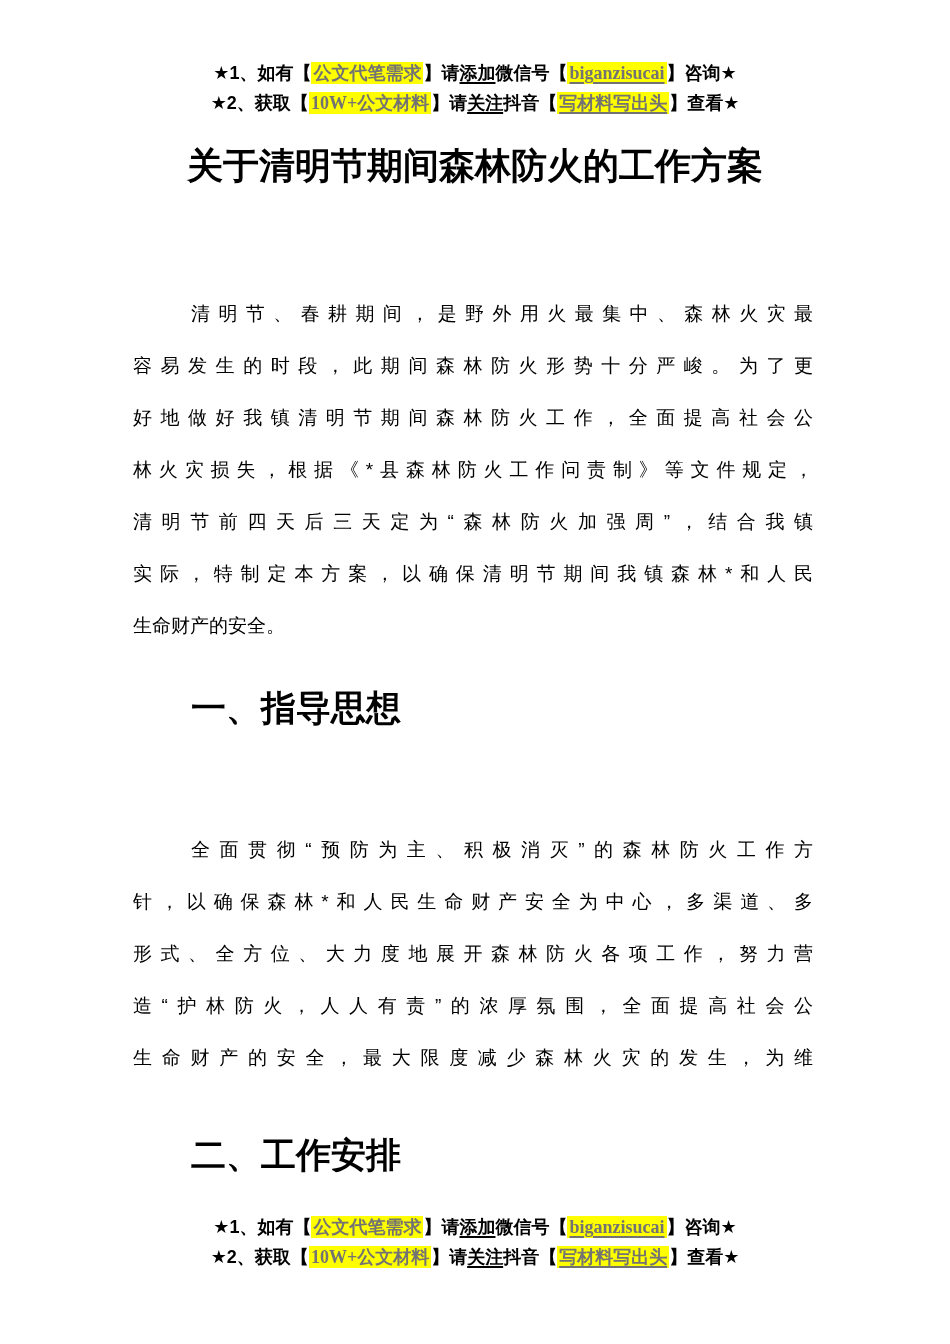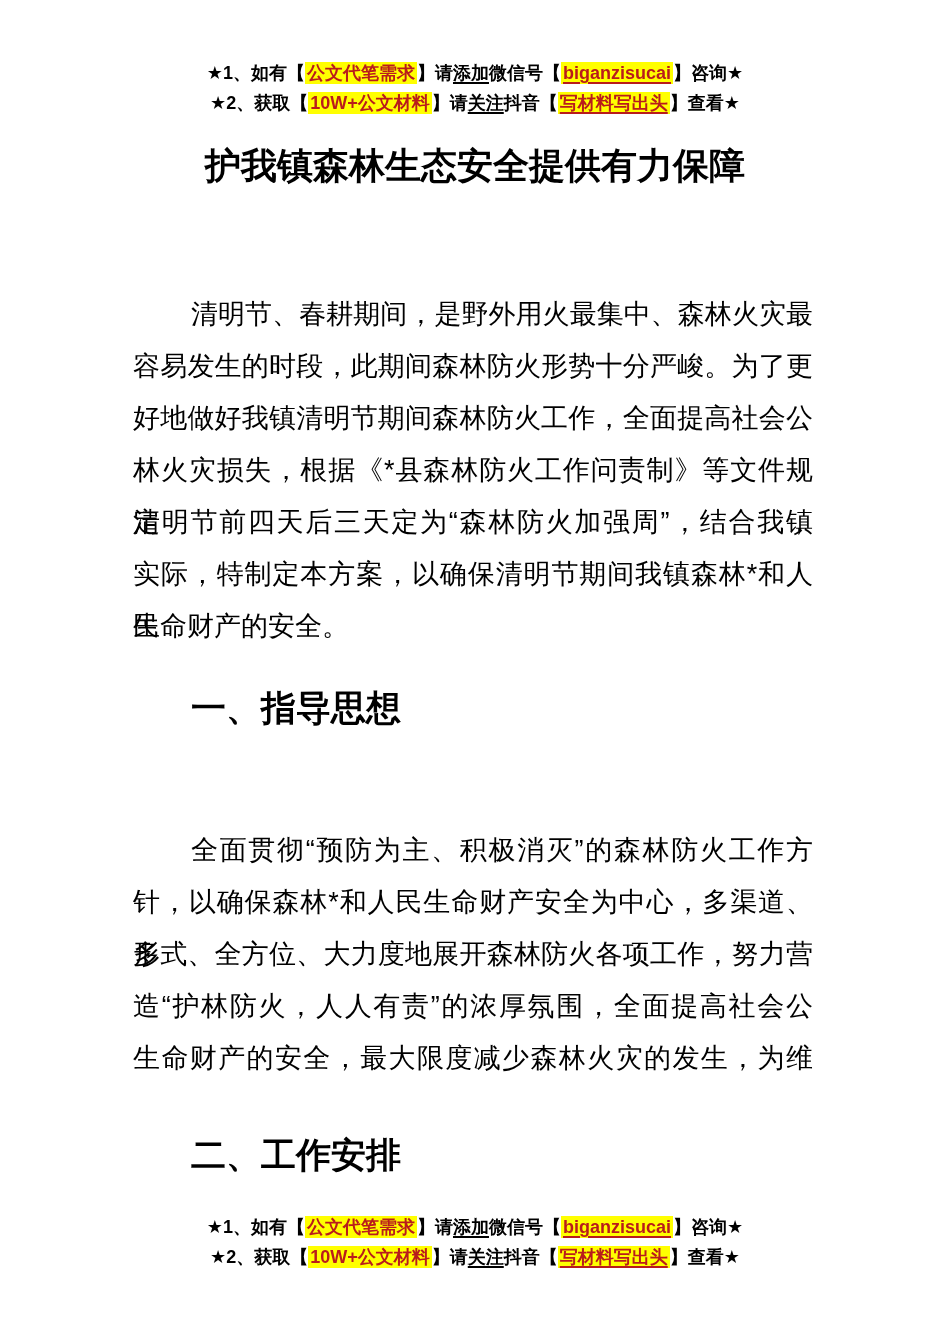--- a/index.html
+++ b/index.html
@@ -19,22 +19,23 @@
     text-align: center;
     font-size: 18px; font-weight: 700;
     line-height: 30px;
     color: #000000;
     white-space: nowrap;
   }
   .promo-top { top: 58px; }
   .promo-bottom { top: 1212px; }
   .hl {
     background: #ffff00;
-    color: #b91c1c;
+    color: #737373;
     padding: 1px 2px;
+    font-family: Liberation Serif, serif;
   }
   .u {
     text-decoration: underline;
     text-decoration-thickness: 2px;
     text-underline-offset: 3px;
     margin-top: 20px;
   }
 
   
   .doc-title {
@@ -42,21 +43,21 @@
     margin: 0;
     text-align: center;
     font-size: 36px; font-weight: 900;
     line-height: 52px;
     letter-spacing: 0px;
   }
 
   
   .para {
     position: absolute; left: 133px; width: 680px;
-    font-size: 27px; font-weight: 400;
+    font-size: 19px; font-weight: 400;
     line-height: 52px;
   }
   .p1 { top: 288px; }
   .p2 { top: 824px; }
   .bline {
     text-align: justify;
     text-align-last: justify;
     height: 52px;
   }
   .bline.first { padding-left: 58px; }
@@ -78,21 +79,21 @@
 
   <div class="promo promo-top">
     <div class="promo-line">
       <span>★1、如有【</span><span class="hl">公文代笔需求</span><span>】请</span><span class="u">添加</span><span>微信号【</span><span class="hl u">biganzisucai</span><span>】咨询★</span>
     </div>
     <div class="promo-line">
       <span>★2、获取【</span><span class="hl">10W+公文材料</span><span>】请</span><span class="u">关注</span><span>抖音【</span><span class="hl u">写材料写出头</span><span>】查看★</span>
     </div>
   </div>
 
-  <h1 class="doc-title">护我镇森林生态安全提供有力保障</h1>
+  <h1 class="doc-title">关于清明节期间森林防火的工作方案</h1>
 
   <div class="para p1">
     <div class="bline first">清明节、春耕期间，是野外用火最集中、森林火灾最</div>
     <div class="bline">容易发生的时段，此期间森林防火形势十分严峻。为了更</div>
     <div class="bline">好地做好我镇清明节期间森林防火工作，全面提高社会公</div>
     <div class="bline">林火灾损失，根据《*县森林防火工作问责制》等文件规定，</div>
     <div class="bline">清明节前四天后三天定为“森林防火加强周”，结合我镇</div>
     <div class="bline">实际，特制定本方案，以确保清明节期间我镇森林*和人民</div>
     <div class="bline last">生命财产的安全。</div>
   </div>

